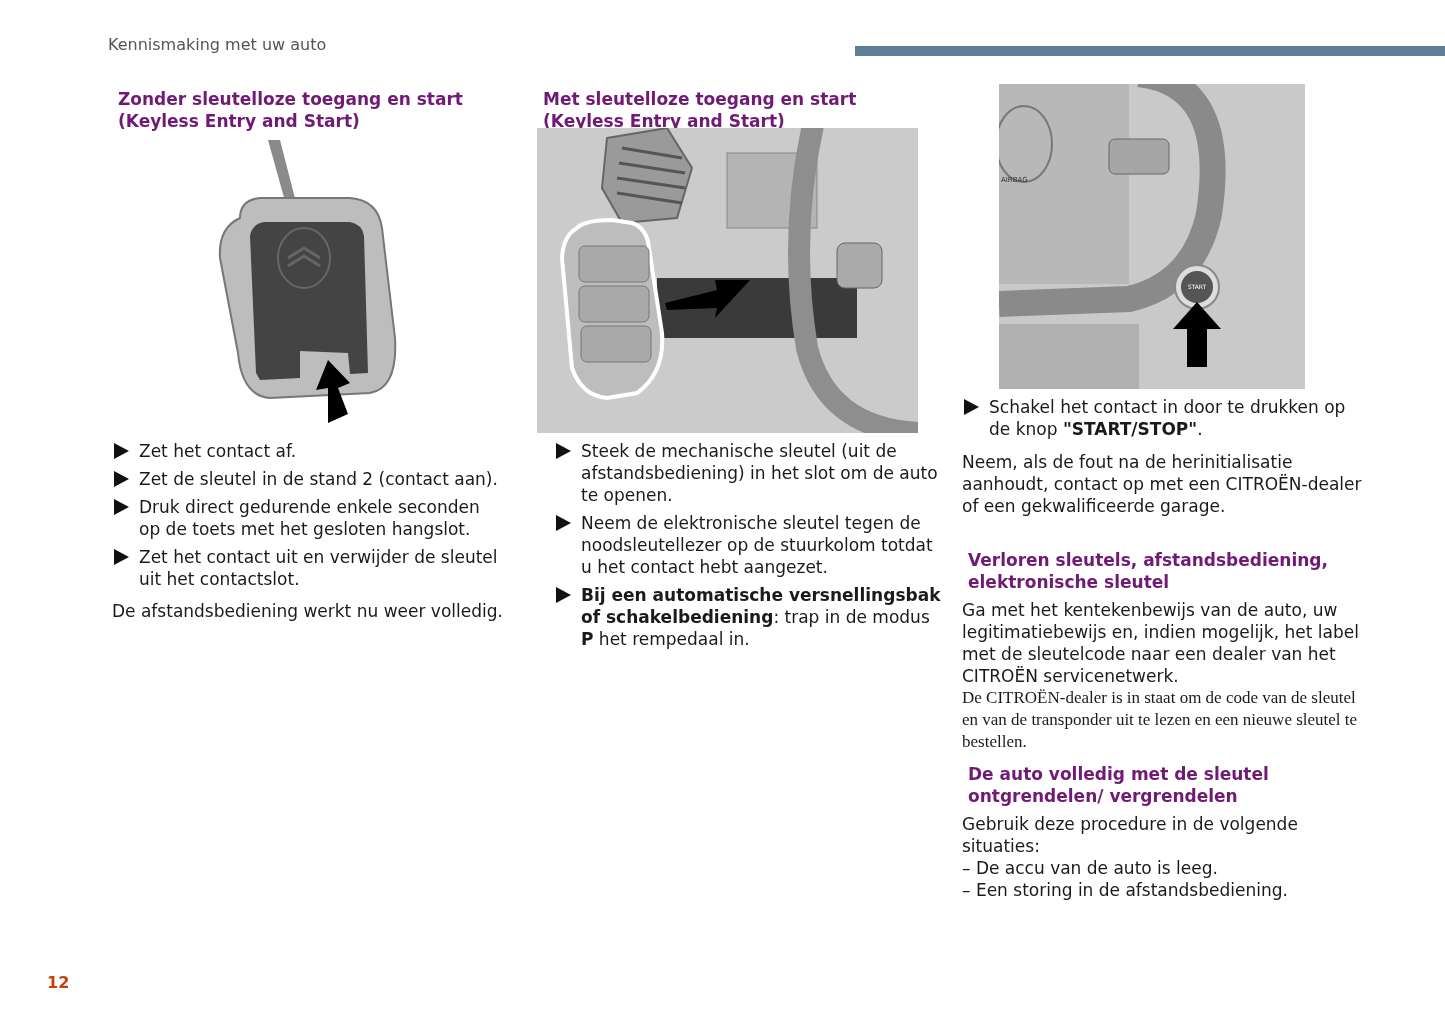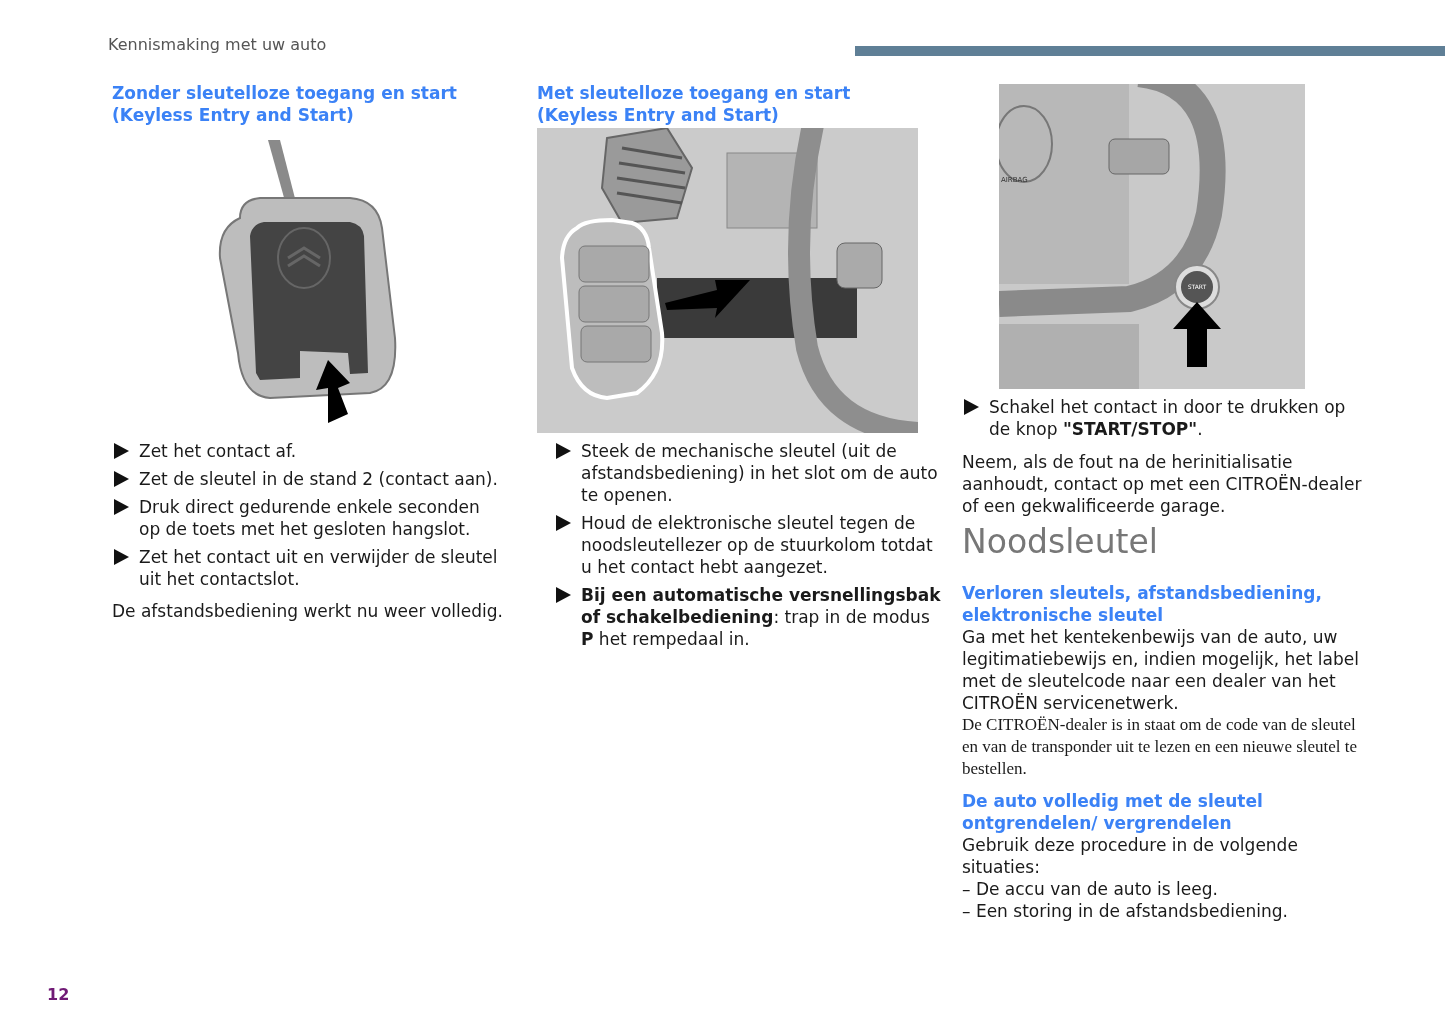--- a/index.html
+++ b/index.html
@@ -4,29 +4,29 @@
 <style>
   html, body { margin: 0; padding: 0; background: #ffffff; }
   body { width: 1445px; height: 1018px; position: relative; overflow: hidden;
          font-family: "DejaVu Sans", "Liberation Sans", sans-serif; color: #1a1a1a; }
   .running-head { position: absolute; left: 108px; top: 35px; font-size: 16px; color: #555; letter-spacing: 0; }
   .head-bar { position: absolute; left: 855px; top: 46px; width: 590px; height: 10px; background: #5f7f96; }
   .col { position: absolute; top: 82px; }
   .col1 { left: 112px; width: 390px; }
   .col2 { left: 537px; width: 385px; }
   .col3 { left: 962px; width: 400px; }
-  h3 { margin: 0; font-size: 17px; line-height: 22px; font-weight: bold; color: #3b82f6; }
+  h3 { margin: 6px; font-size: 17px; line-height: 22px; font-weight: bold; color: #701a75; }
   .bullets { list-style: none; margin: 0; padding: 0; }
   .bullets li { position: relative; padding-left: 27px; font-size: 17px; line-height: 22px; margin-bottom: 6px; }
   .bullets li .tri { position: absolute; left: 2px; top: 3px; width: 0; height: 0;
         border-top: 8px solid transparent; border-bottom: 8px solid transparent; border-left: 15px solid #111; }
   p { margin: 0; font-size: 17px; line-height: 22px; }
   .fig { position: absolute; background: #d6d6d6; overflow: hidden; }
   .section-title { font-size: 33px; line-height: 40px; color: #777; margin: 0; font-weight: normal; }
-  .page-num { position: absolute; left: 47px; top: 973px; font-size: 16px; font-weight: bold; color: #701a75; margin-top: 12px; }
+  .page-num { position: absolute; left: 47px; top: 973px; font-size: 16px; font-weight: bold; color: #c2410c; }
   b { font-weight: bold; }
 </style>
 </head>
 <body>
 
 <div class="running-head">Kennismaking met uw auto</div>
 <div class="head-bar"></div>
 
 <div class="col col1">
   <h3>Zonder sleutelloze toegang en start (Keyless Entry and Start)</h3>
@@ -72,21 +72,21 @@
     <path d="M40,100 Q48,92 75,92 L95,95 Q110,100 112,120 L125,205 Q128,245 100,265 L70,270 Q45,268 35,240 L25,130 Q26,108 40,100Z" fill="#bdbdbd" stroke="#fff" stroke-width="4"></path>
     <rect x="42" y="118" width="70" height="36" rx="6" fill="#a9a9a9" stroke="#777"></rect>
     <rect x="42" y="158" width="70" height="36" rx="6" fill="#a9a9a9" stroke="#777"></rect>
     <rect x="44" y="198" width="70" height="36" rx="6" fill="#a9a9a9" stroke="#777"></rect>
     <polygon points="128,175 180,162 178,152 213,152 178,190 180,180 130,182" fill="#000"></polygon>
   </svg>
 </div>
 
 <ul class="bullets" style="position:absolute;left:554px;top:440px;width:390px;">
   <li><span class="tri"></span><span>Steek de mechanische sleutel (uit de afstandsbediening) in het slot om de auto te openen.</span></li>
-  <li><span class="tri"></span><span>Houd de elektronische sleutel tegen de noodsleutellezer op de stuurkolom totdat u het contact hebt aangezet.</span></li>
+  <li><span class="tri"></span><span>Neem de elektronische sleutel tegen de noodsleutellezer op de stuurkolom totdat u het contact hebt aangezet.</span></li>
   <li><span class="tri"></span><b>Bij een automatische versnellingsbak of schakelbediening</b><span>: trap in de modus </span><b>P</b><span> het rempedaal in.</span></li>
 </ul>
 
 <div class="fig" style="left:999px;top:84px;width:306px;height:305px;background:#fca5a5;">
   <svg width="306" height="305" viewBox="0 0 306 305">
     <rect x="0" y="0" width="306" height="305" fill="#c9c9c9"></rect>
     <rect x="0" y="0" width="130" height="200" fill="#b8b8b8"></rect>
     <path d="M140,-10 Q230,0 210,130 Q195,200 130,215 L0,220" fill="none" stroke="#8a8a8a" stroke-width="26"></path>
     <ellipse cx="25" cy="60" rx="28" ry="38" fill="none" stroke="#777" stroke-width="2"></ellipse>
     <text x="2" y="98" font-size="7" font-family="DejaVu Sans, sans-serif" fill="#333">AIRBAG</text>
@@ -97,22 +97,21 @@
     <text x="198" y="205" font-size="6" fill="#fff" text-anchor="middle" font-family="DejaVu Sans, sans-serif">START</text>
     <polygon points="198,218 222,245 208,245 208,283 188,283 188,245 174,245" fill="#000"></polygon>
   </svg>
 </div>
 
 <ul class="bullets" style="position:absolute;left:962px;top:396px;width:400px;">
   <li><span class="tri"></span><span>Schakel het contact in door te drukken op de knop </span><b>"START/STOP"</b><span>.</span></li>
 </ul>
 
 <div class="col col3" style="top:451px;">
-  <p style="margin-bottom:5px;">Neem, als de fout na de herinitialisatie aanhoudt, contact op met een CITROËN-dealer of een gekwalificeerde garage.</p>
-  <h2 class="section-title" style="margin-bottom:20px;">Noodsleutel</h2>
+  <p style="margin-bottom:32px;">Neem, als de fout na de herinitialisatie aanhoudt, contact op met een CITROËN-dealer of een gekwalificeerde garage.</p>
   <h3>Verloren sleutels, afstandsbediening, elektronische sleutel</h3>
   <p>Ga met het kentekenbewijs van de auto, uw legitimatiebewijs en, indien mogelijk, het label met de sleutelcode naar een dealer van het CITROËN servicenetwerk.</p>
   <p style="margin-bottom:10px;font-family:Liberation Serif, serif;">De CITROËN-dealer is in staat om de code van de sleutel en van de transponder uit te lezen en een nieuwe sleutel te bestellen.</p>
   <h3>De auto volledig met de sleutel ontgrendelen/ vergrendelen</h3>
   <p>Gebruik deze procedure in de volgende situaties:</p>
   <p>– De accu van de auto is leeg.</p>
   <p>– Een storing in de afstandsbediening.</p>
 </div>
 
 <div class="page-num">12</div>

